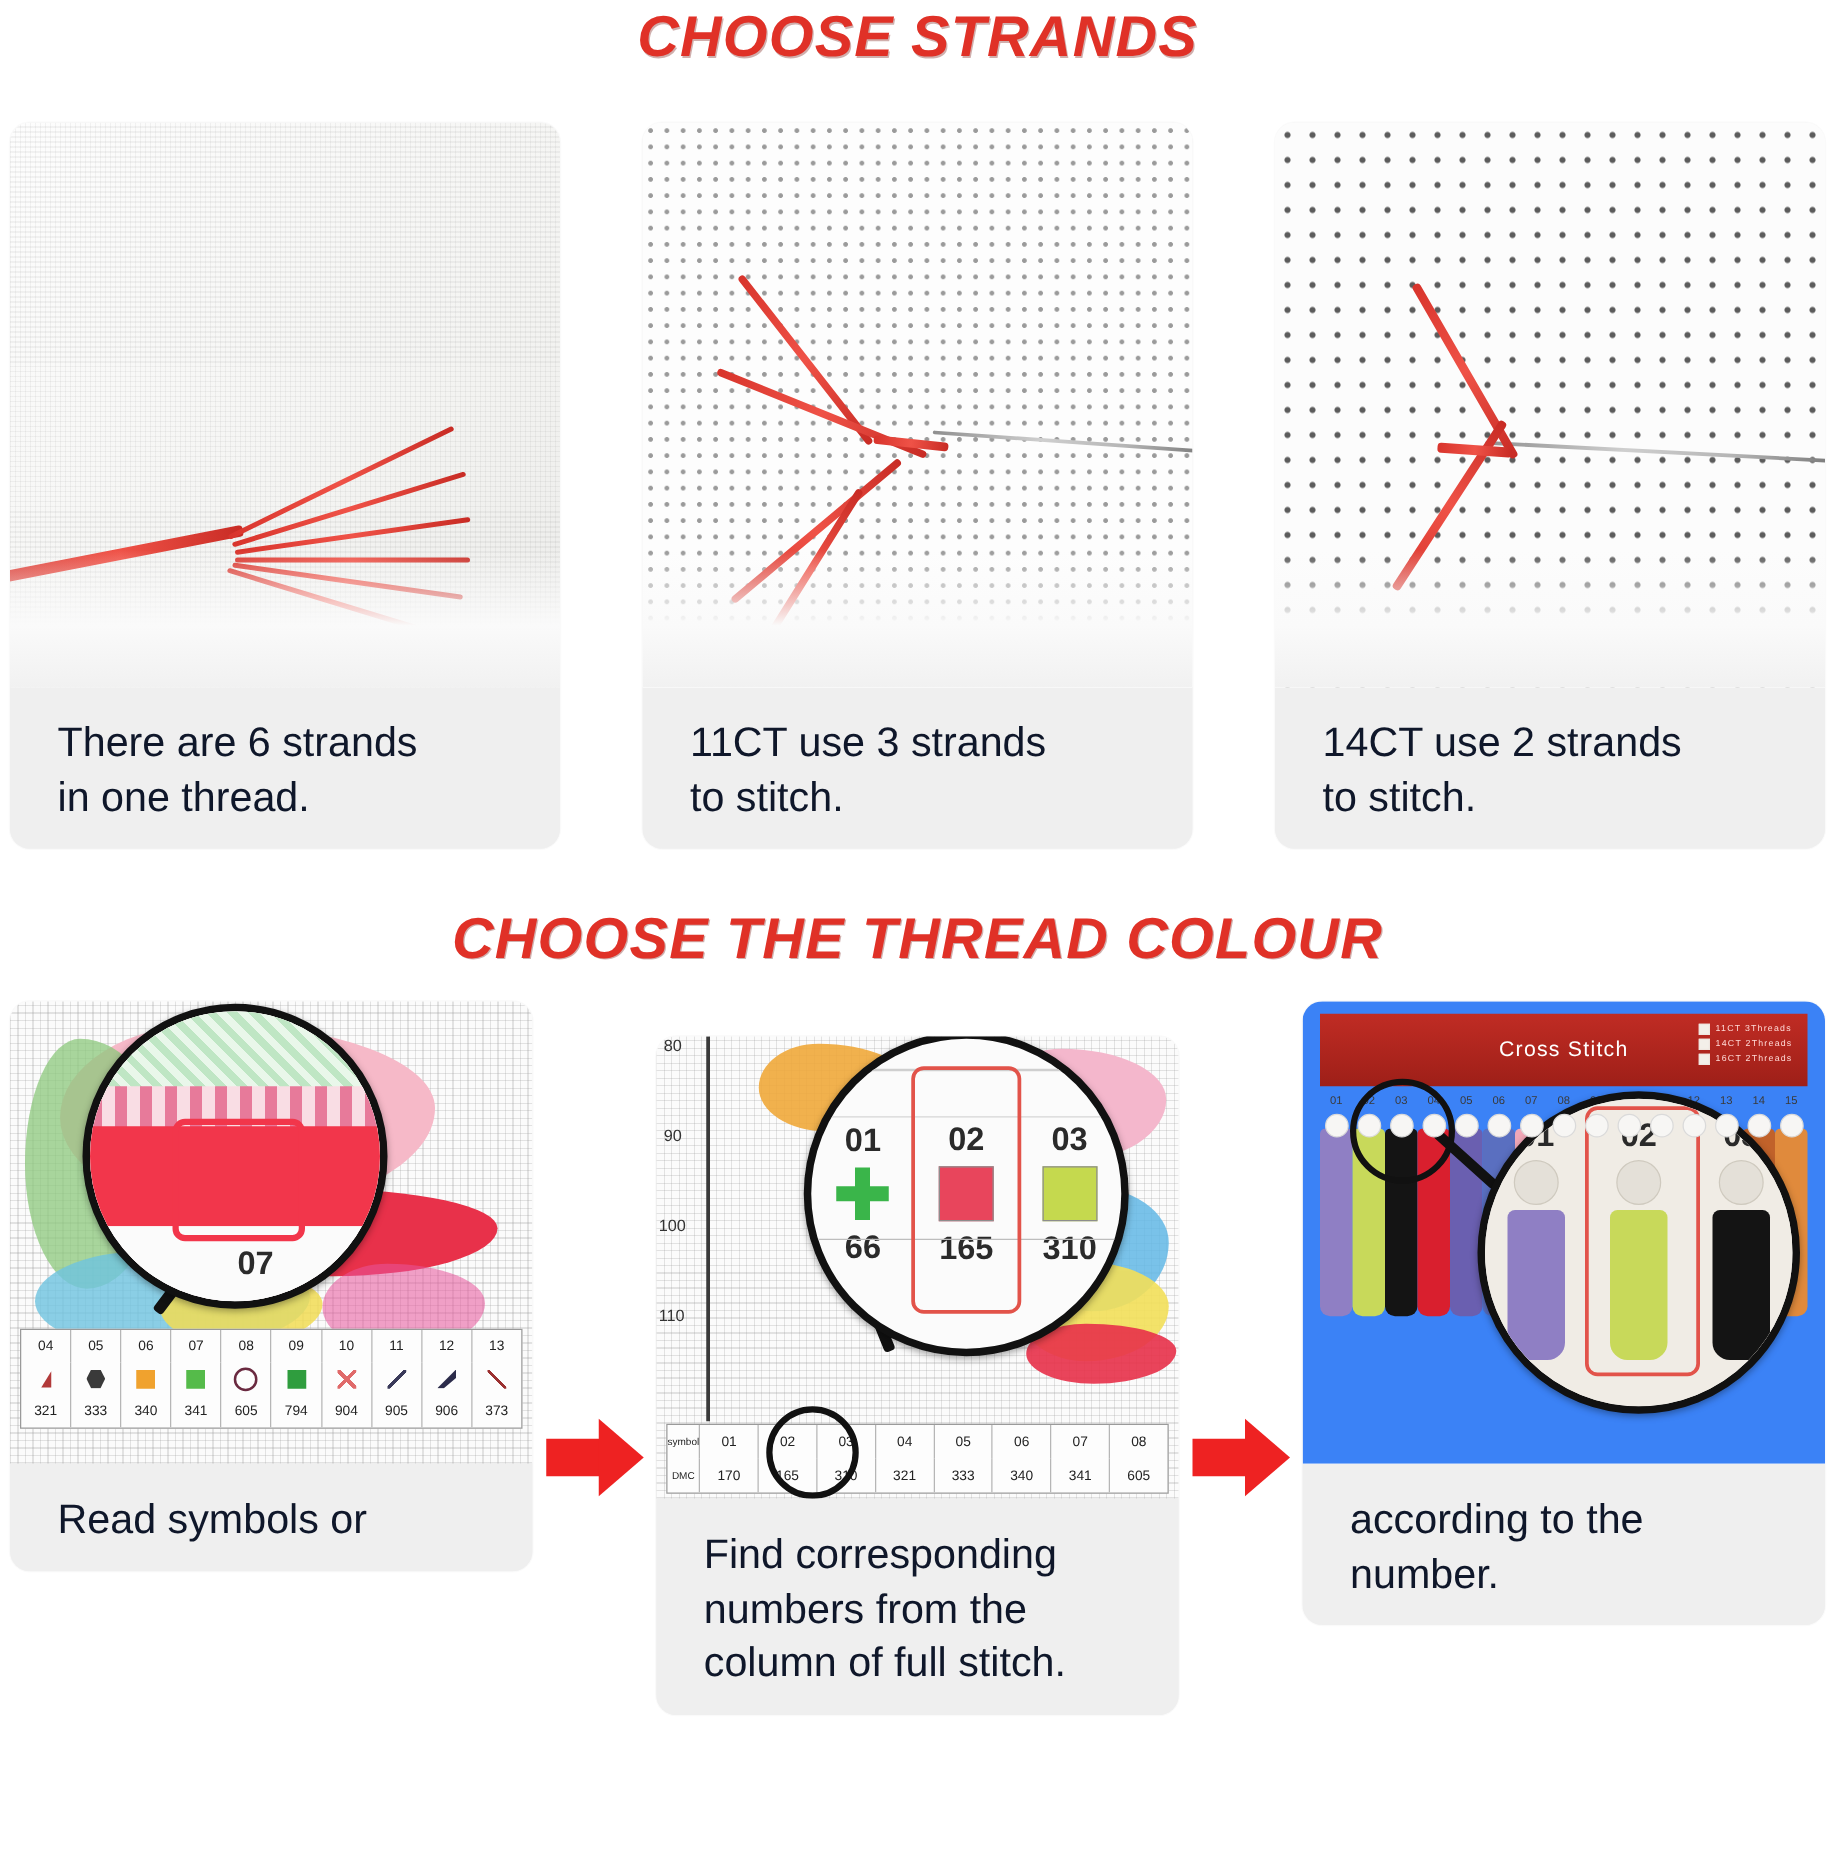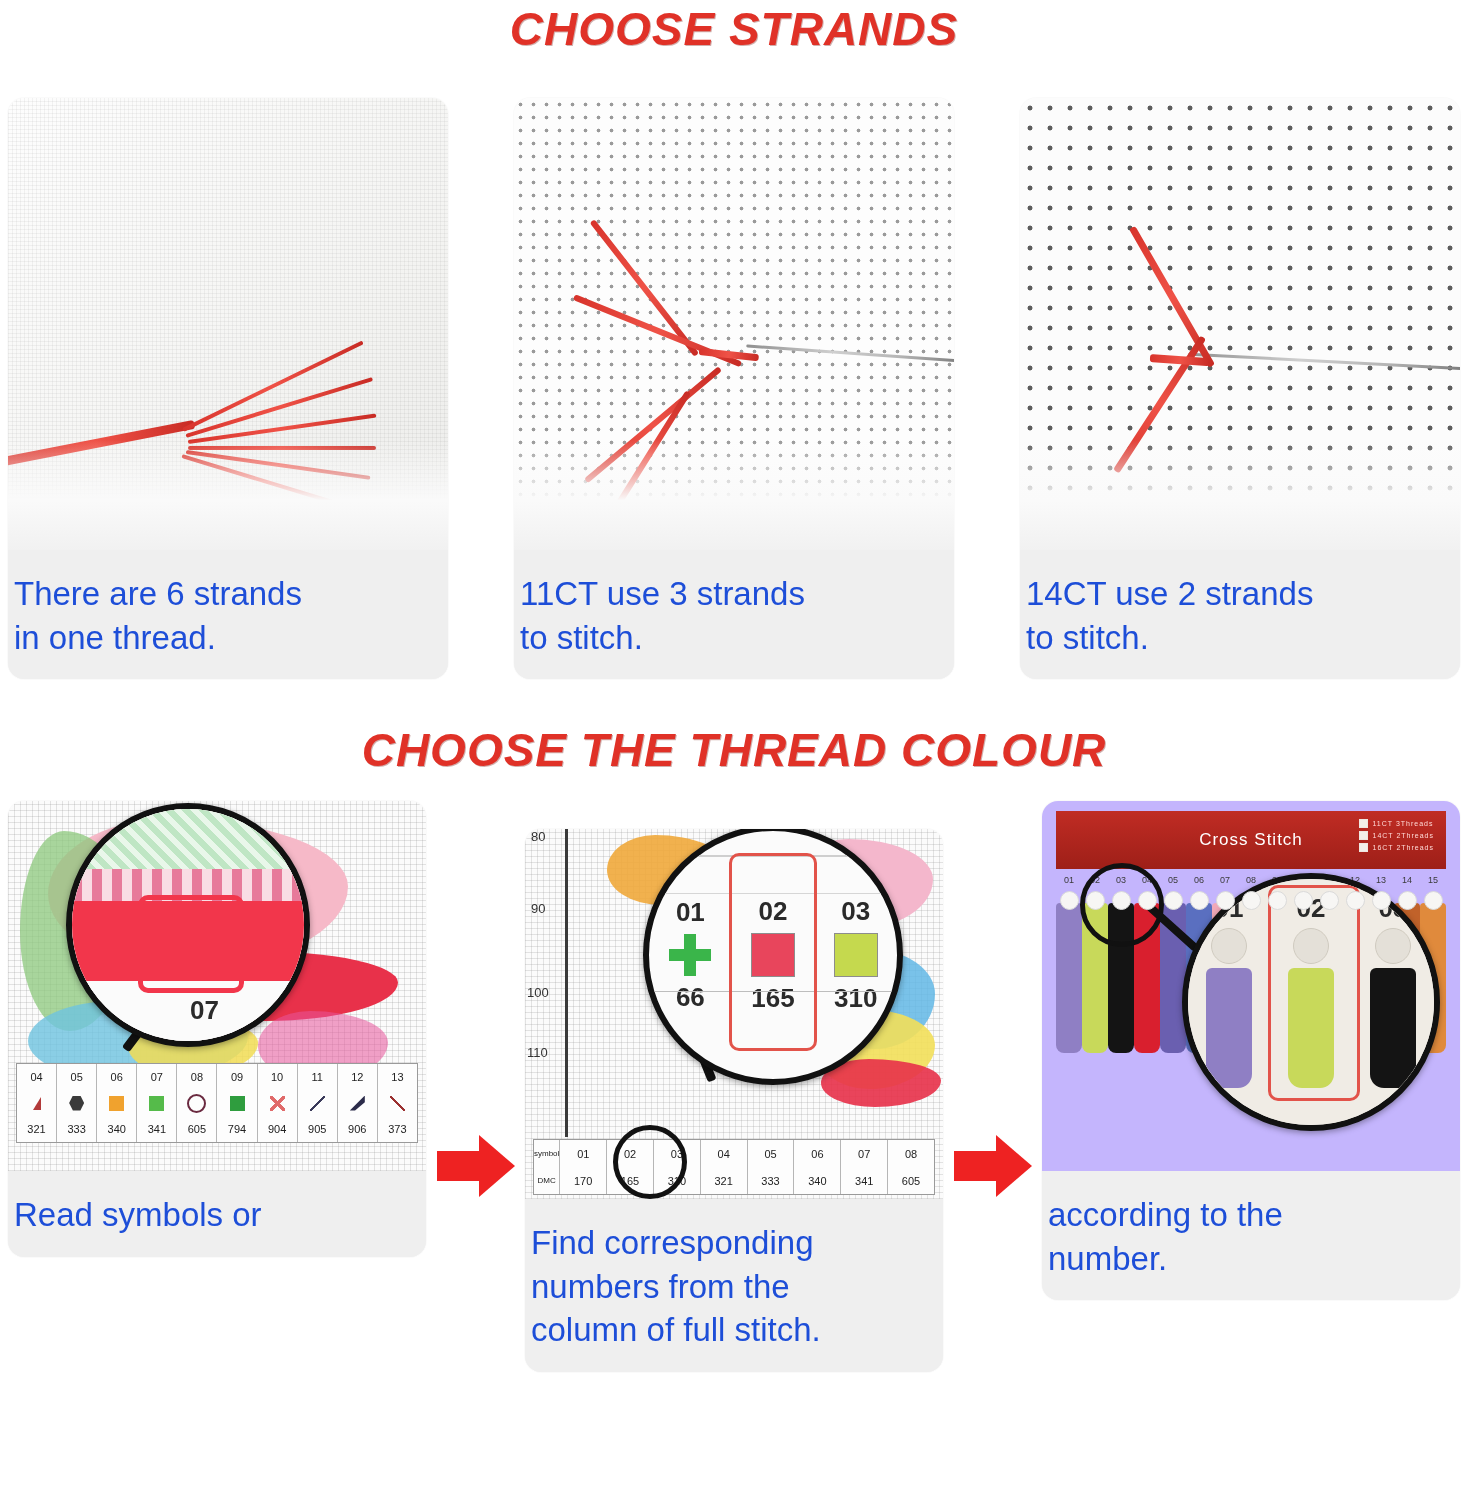--- a/index.html
+++ b/index.html
@@ -29,22 +29,22 @@
   .card{
     width:440px;
     background:#f1f1f1;
     border-radius:16px;
     overflow:hidden;
     position:relative;
     box-shadow:0 0 0 1px rgba(0,0,0,0.02);
   }
   .card-photo{position:relative;overflow:hidden;background:#fff;}
   .card-caption{
-    padding:22px 20px 20px 6px;
-    color:#1d4ed8;
+    padding:22px 20px 20px 38px;
+    color:#0f172a;
     font-size:33px;
     line-height:1.32;
     background:#efefef;
   }
   .card-caption span{display:block;white-space:nowrap;}
 
   
   .photo1{height:452px;}
 
   
@@ -118,21 +118,21 @@
   .mag-hl{position:absolute;border:3px solid #e2534a;border-radius:10px;}
 
   .arrow{
     width:78px;height:62px;align-self:center;position:relative;flex:0 0 auto;
   }
   .arrow .shaft{position:absolute;left:0;top:16px;width:44px;height:30px;background:#ee2222;}
   .arrow .head{position:absolute;right:0;top:0;width:0;height:0;
     border-top:31px solid transparent;border-bottom:31px solid transparent;border-left:36px solid #ee2222;}
 
   
-  .organizer{position:absolute;inset:0;background:#c4b5fd;}
+  .organizer{position:absolute;inset:0;background:#3b82f6;}
   .org-header{
     position:absolute;left:14px;right:14px;top:10px;height:58px;
     background:linear-gradient(180deg,#c02c24,#9e1f18);
     display:flex;align-items:center;justify-content:center;
     color:#fff;font-size:17px;letter-spacing:1px;
   }
   .org-opts{position:absolute;right:12px;top:8px;display:flex;flex-direction:column;gap:3px;}
   .org-opt{display:flex;align-items:center;gap:4px;color:#ffd9d6;font-size:7px;white-space:nowrap;}
   .org-box{width:7px;height:7px;background:#f3efe9;border:1px solid #efe6e0;}
   .org-numrow{position:absolute;left:14px;right:14px;top:74px;height:18px;display:flex;}
@@ -306,21 +306,21 @@
       <div class="head"></div>
   </div>
 
   <div class="card" style="width:418px;margin-top:28px;">
     <div class="card-photo photo2">
       <div class="chart"></div>
 
       <div style="position:absolute;left:40px;top:0;bottom:62px;width:3px;background:#3a3a3a;"></div>
       <div style="position:absolute;left:6px;top:0;font-size:13px;color:#333;">80</div>
       <div style="position:absolute;left:6px;top:72px;font-size:13px;color:#333;">90</div>
-      <div style="position:absolute;left:2px;top:156px;font-size:13px;color:#333;">100</div>
+      <div style="position:absolute;left:2px;top:144px;font-size:13px;color:#333;">100</div>
       <div style="position:absolute;left:2px;top:216px;font-size:13px;color:#333;">110</div>
 
       <div class="blob" style="left:82px;top:6px;width:120px;height:70px;background:#f0a93b;opacity:.9;"></div>
       <div class="blob" style="left:196px;top:4px;width:90px;height:55px;background:#7ec46a;opacity:.9;"></div>
       <div class="blob" style="left:268px;top:10px;width:140px;height:90px;background:#f4b7cc;"></div>
       <div class="blob" style="left:300px;top:120px;width:110px;height:100px;background:#62b8e6;opacity:.85;"></div>
       <div class="blob" style="left:290px;top:180px;width:120px;height:80px;background:#f3e05a;opacity:.9;"></div>
       <div class="blob" style="left:296px;top:230px;width:120px;height:48px;background:#e8314a;opacity:.9;"></div>
 
       <div class="mag-handle" style="left:160px;top:196px;width:9px;height:62px;transform:rotate(-22deg);"></div>

